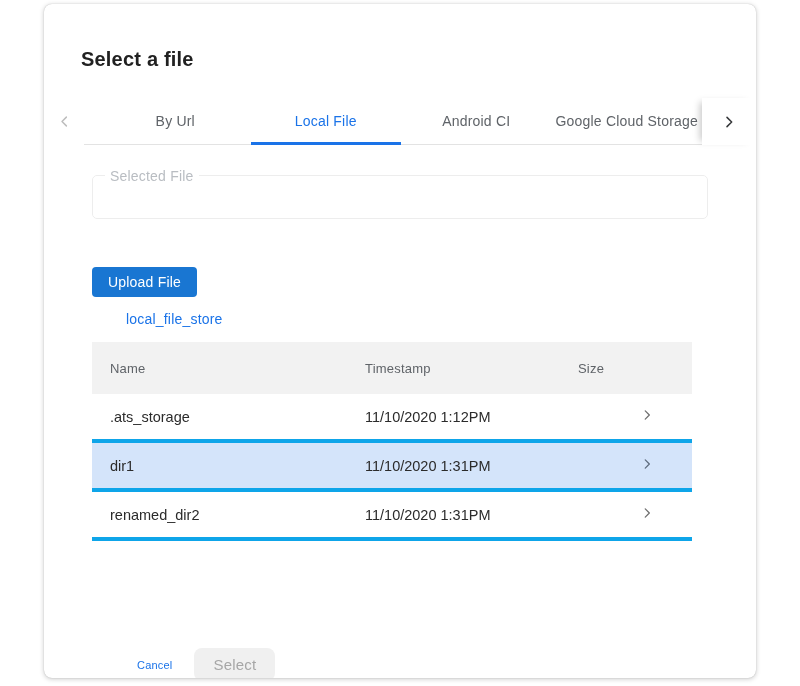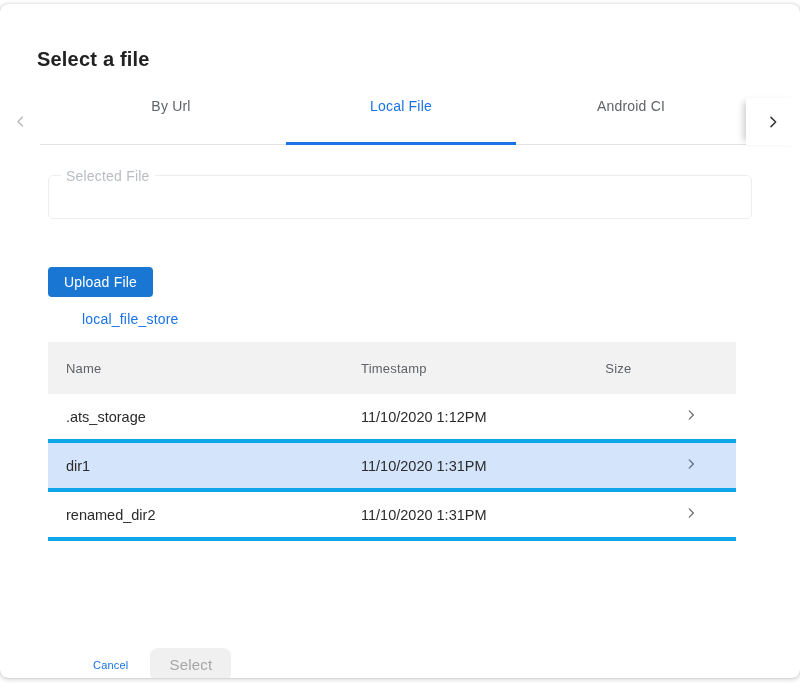--- a/index.html
+++ b/index.html
@@ -1,19 +1,19 @@
 <!DOCTYPE html>
 <html><head>
 <meta charset="utf-8">
 <style>
   * { box-sizing: border-box; margin: 0; padding: 0; }
   html, body { width: 800px; height: 686px; background: #fff; font-family: "Liberation Sans", sans-serif; }
   .dialog {
     position: relative;
-    width: 800px; height: 674px;
+    width: 712px; height: 674px;
     margin: 4px auto 8px;
     background: #fff;
     border-radius: 8px;
     box-shadow: 0 1px 5px rgba(0,0,0,0.22), 0 0 1px rgba(0,0,0,0.25);
     overflow: hidden;
   }
   .title {
     padding: 44px 0 0 37px;
     font-size: 20px;
     color: #212121;
@@ -30,21 +30,21 @@
     width: 40px; display: flex; align-items: center; justify-content: center;
     background: #fff; border: none; cursor: pointer; font-size: 0;
   }
   .pagebtn.right {
     width: 54px;
     box-shadow: -6px 0 7px -4px rgba(0,0,0,0.22);
     position: relative; z-index: 2;
   }
   .tabs { flex: 1; display: flex; height: 100%; }
   .tab {
-    flex: 1; display: flex; align-items: flex-start; justify-content: center;
+    flex: 1; display: flex; align-items: center; justify-content: center;
     position: relative;
     font-size: 14px; font-weight: 500; letter-spacing: .2px;
     color: #5f6368; cursor: pointer; white-space: nowrap;
   }
   .tab.active { color: #1a73e8; }
   .tab.active::after {
     content: ""; position: absolute; left: 0; right: 0; bottom: -1px;
     height: 3px; background: #1a73e8;
   }
   .chev { display: inline-block; }
@@ -135,20 +135,23 @@
       <div class="tabs">
         <div class="tab">
             <span>By Url</span>
           </div>
         <div class="tab active">
             <span>Local File</span>
           </div>
         <div class="tab">
             <span>Android CI</span>
           </div>
+        <div class="tab">
+            <span>Google Cloud Storage</span>
+          </div>
       </div>
     </div>
     <button class="pagebtn right">
       <span class="chev">
         <svg width="16" height="16" viewBox="0 0 24 24">
             <path d="M9 5l7 7-7 7" stroke="#37393b" stroke-width="2.3" fill="none" stroke-linecap="round" stroke-linejoin="round"></path>
           </svg>
       </span>
     </button>
   </div>

